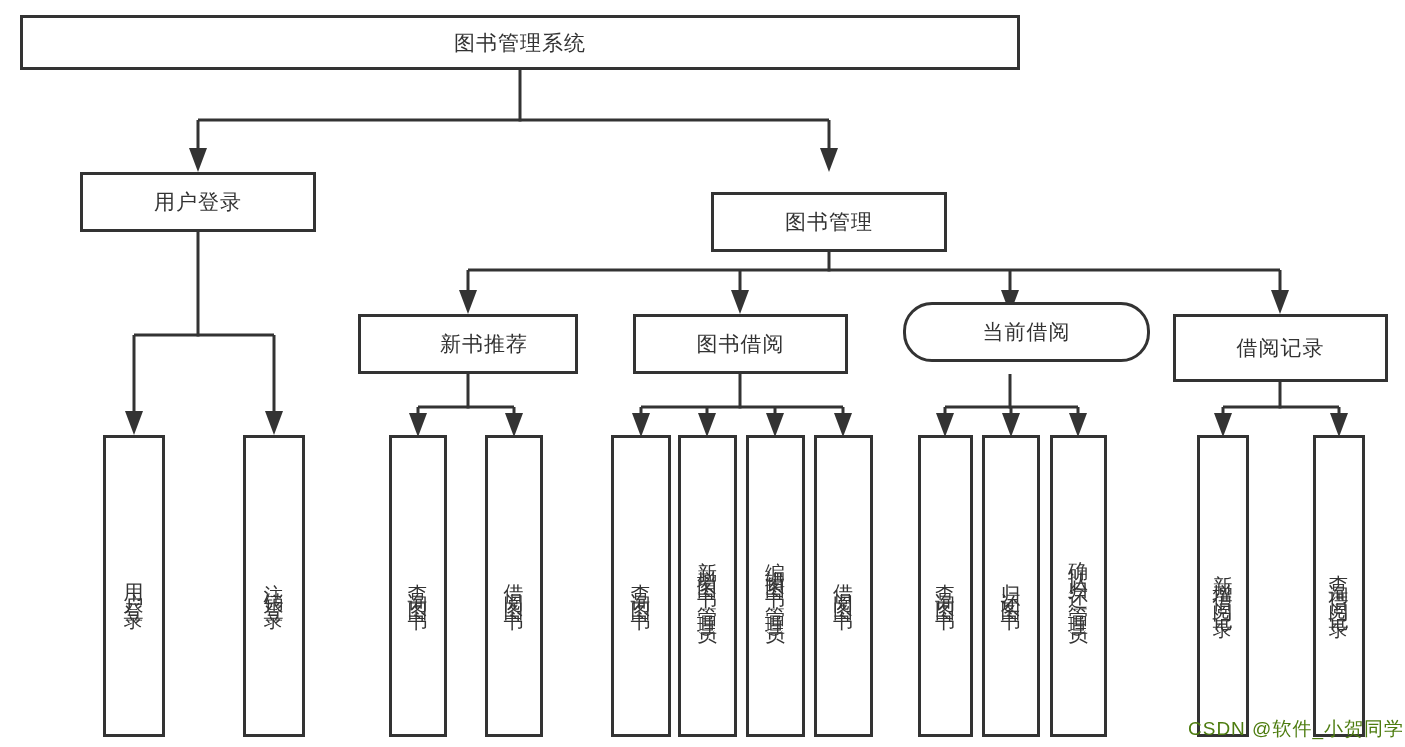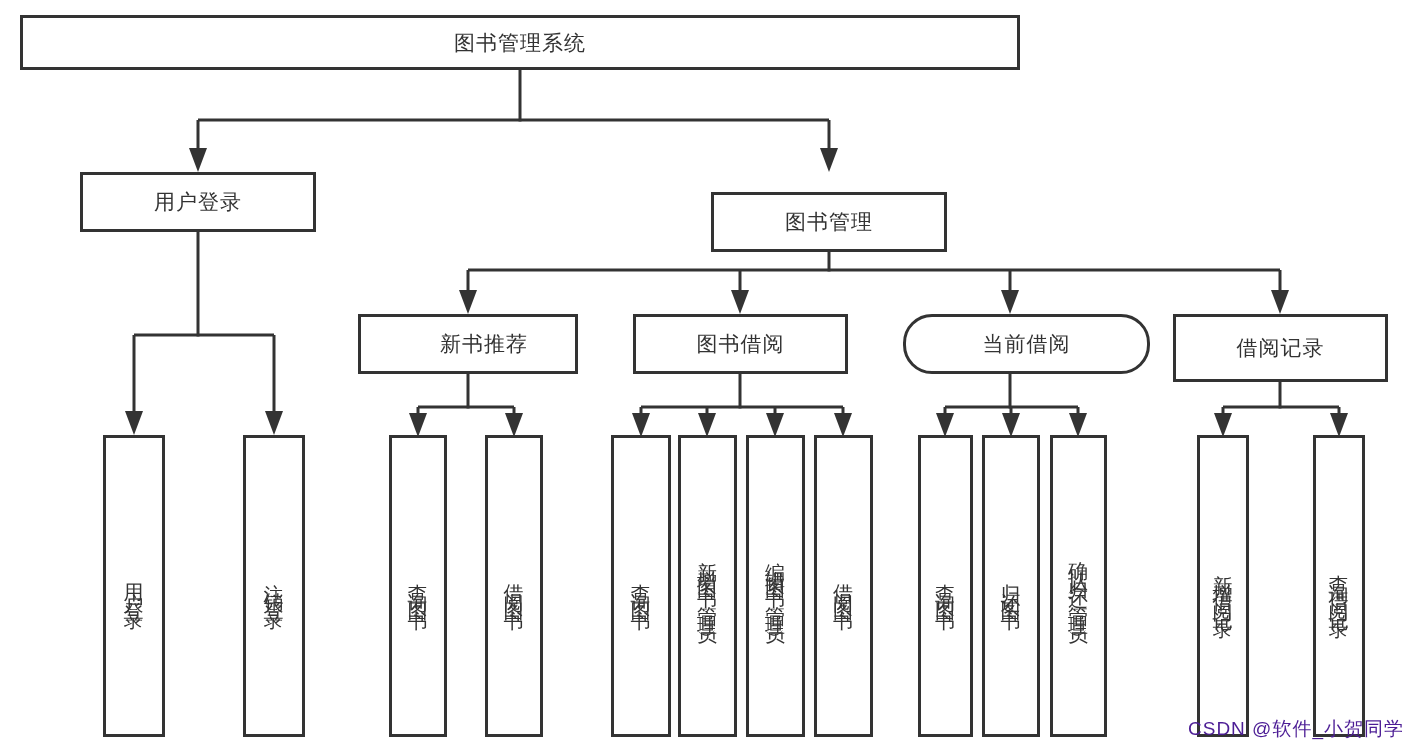--- a/index.html
+++ b/index.html
@@ -36,21 +36,21 @@
     line-height: 1;
   }
   
   .n-root { left: 20px;  top: 15px;  width: 1000px; height: 55px; }
   
   .n-userlogin { left: 80px;  top: 172px; width: 236px; height: 60px; }
   .n-bookmgmt  { left: 711px; top: 172px; width: 236px; height: 60px; margin-top: 20px; }
   
   .n-newbook   { left: 358px;  top: 314px; width: 220px; height: 60px; padding-left: 32px; }
   .n-borrow    { left: 633px;  top: 314px; width: 215px; height: 60px; }
-  .n-current   { left: 903px;  top: 314px; width: 247px; height: 60px; border-radius: 29px; }
+  .n-current   { left: 903px;  top: 302px; width: 247px; height: 60px; border-radius: 29px; }
   .n-record    { left: 1173px; top: 314px; width: 215px; height: 68px; }
   
   .leaf { top: 435px; height: 302px; }
   .l-g1a { left: 103px;  width: 62px; }
   .l-g1b { left: 243px;  width: 62px; }
   .l-g2a { left: 389px;  width: 58px; }
   .l-g2b { left: 485px;  width: 58px; }
   .l-g3a { left: 611px;  width: 60px; }
   .l-g3b { left: 678px;  width: 59px; }
   .l-g3c { left: 746px;  width: 59px; }
@@ -58,21 +58,21 @@
   .l-g4a { left: 918px;  width: 55px; }
   .l-g4b { left: 982px;  width: 58px; }
   .l-g4c { left: 1050px; width: 57px; }
   .l-g5a { left: 1197px; width: 52px; }
   .l-g5b { left: 1313px; width: 52px; }
   .watermark {
     position: absolute;
     left: 1188px;
     top: 716px;
     font-size: 19px;
-    color: #4c1d95;
+    color: #4d7c0f;
     letter-spacing: 1px;
     white-space: nowrap;
   }
 </style>
 </head>
 <body>
 
 <div class="canvas">
 
   <svg class="connectors" width="1405" height="747" viewBox="0 0 1405 747">

